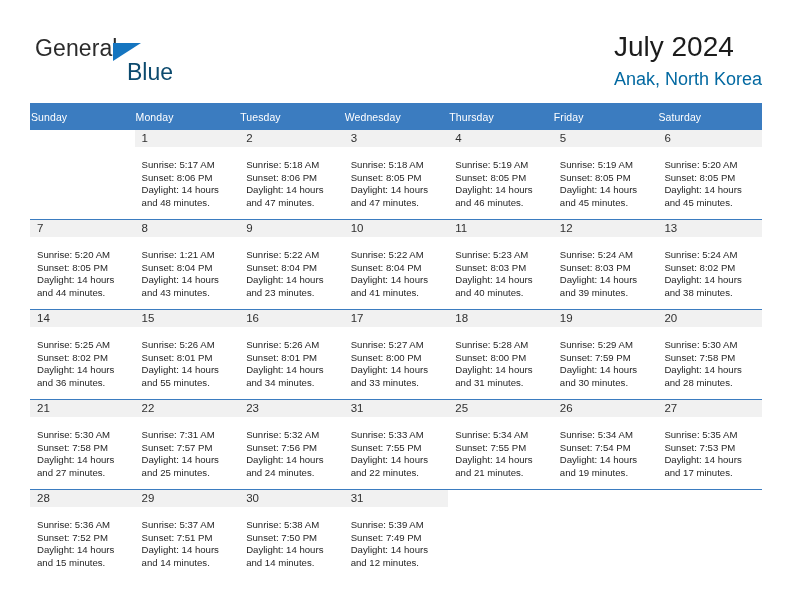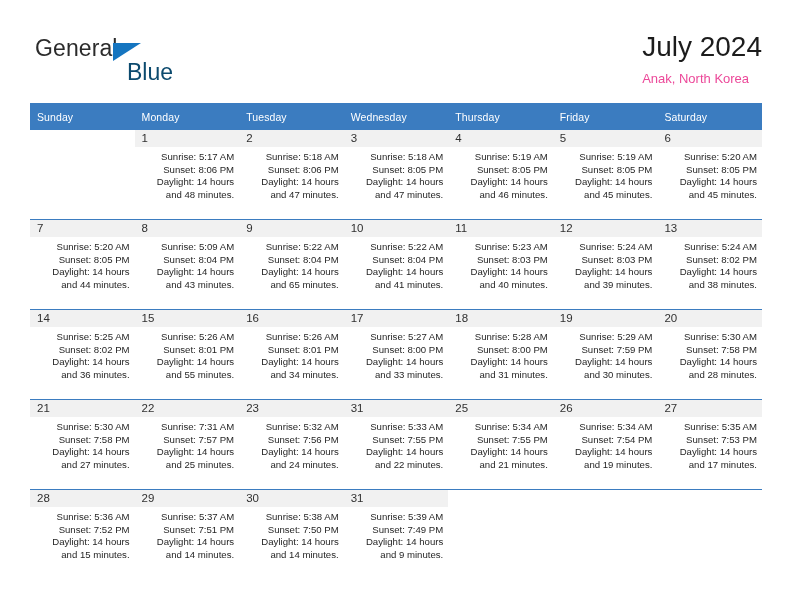--- a/index.html
+++ b/index.html
@@ -74,22 +74,22 @@
     margin-left: 20px;
   }
   .month-title {
     font-size: 28px;
     font-weight: normal;
     color: #1c1c1c;
     line-height: 34px;
     white-space: nowrap;
   }
   .location-title {
-    font-size: 13px;
-    color: #ec4899;
+    font-size: 18px;
+    color: #0369a1;
     line-height: 22px;
     margin-top: 4px;
     white-space: nowrap;
   }
 
   
   .calendar {
     position: absolute;
     left: 30px;
     top: 103px;
@@ -98,21 +98,21 @@
     table-layout: fixed;
   }
   .calendar col { width: 104.57px; }
 
   thead th {
     background: #3b7cc0;
     color: #ffffff;
     font-size: 10.5px;
     font-weight: normal;
     text-align: left;
-    padding: 5px 0 5px 7px;
+    padding: 5px 0 5px 1px;
     height: 17px;
     vertical-align: middle;
     letter-spacing: 0.1px;
   }
 
   tbody tr.week-row > td {
     vertical-align: top;
     padding: 0;
     border-top: 1px solid #3b7cc0;
     height: 89px;
@@ -131,25 +131,24 @@
   }
   .daynum-band {
     height: 17px;
     padding: 1px 0 0 7px;
     box-sizing: border-box;
     font-size: 11.5px;
     color: #303030;
     line-height: 15px;
   }
   .cell-body {
-    padding: 4px 5px 0 7px;
+    padding: 12px 5px 0 7px;
     font-size: 9.6px;
     line-height: 12.6px;
     color: #262626;
-    text-align: right;
   }
   .cell-body div { white-space: nowrap; }
   .cell.empty .daynum-band { background: transparent; }
 </style>
 </head>
 <body>
 
 <div class="page">
 
   <div class="top-bar">
@@ -277,35 +276,35 @@
                 <div>Sunset: 8:05 PM</div>
                 <div>Daylight: 14 hours</div>
                 <div>and 44 minutes.</div>
               </div>
             </div>
           </td>
           <td>
             <div class="cell filled">
               <div class="daynum-band">8</div>
               <div class="cell-body">
-                <div>Sunrise: 5:09 AM</div>
+                <div>Sunrise: 1:21 AM</div>
                 <div>Sunset: 8:04 PM</div>
                 <div>Daylight: 14 hours</div>
                 <div>and 43 minutes.</div>
               </div>
             </div>
           </td>
           <td>
             <div class="cell filled">
               <div class="daynum-band">9</div>
               <div class="cell-body">
                 <div>Sunrise: 5:22 AM</div>
                 <div>Sunset: 8:04 PM</div>
                 <div>Daylight: 14 hours</div>
-                <div>and 65 minutes.</div>
+                <div>and 23 minutes.</div>
               </div>
             </div>
           </td>
           <td>
             <div class="cell filled">
               <div class="daynum-band">10</div>
               <div class="cell-body">
                 <div>Sunrise: 5:22 AM</div>
                 <div>Sunset: 8:04 PM</div>
                 <div>Daylight: 14 hours</div>
@@ -539,21 +538,21 @@
               </div>
             </div>
           </td>
           <td>
             <div class="cell filled">
               <div class="daynum-band">31</div>
               <div class="cell-body">
                 <div>Sunrise: 5:39 AM</div>
                 <div>Sunset: 7:49 PM</div>
                 <div>Daylight: 14 hours</div>
-                <div>and 9 minutes.</div>
+                <div>and 12 minutes.</div>
               </div>
             </div>
           </td>
           <td>
             <div class="cell empty">
               <div class="daynum-band"></div>
               <div class="cell-body">
                 <div></div>
                 <div></div>
                 <div></div>

